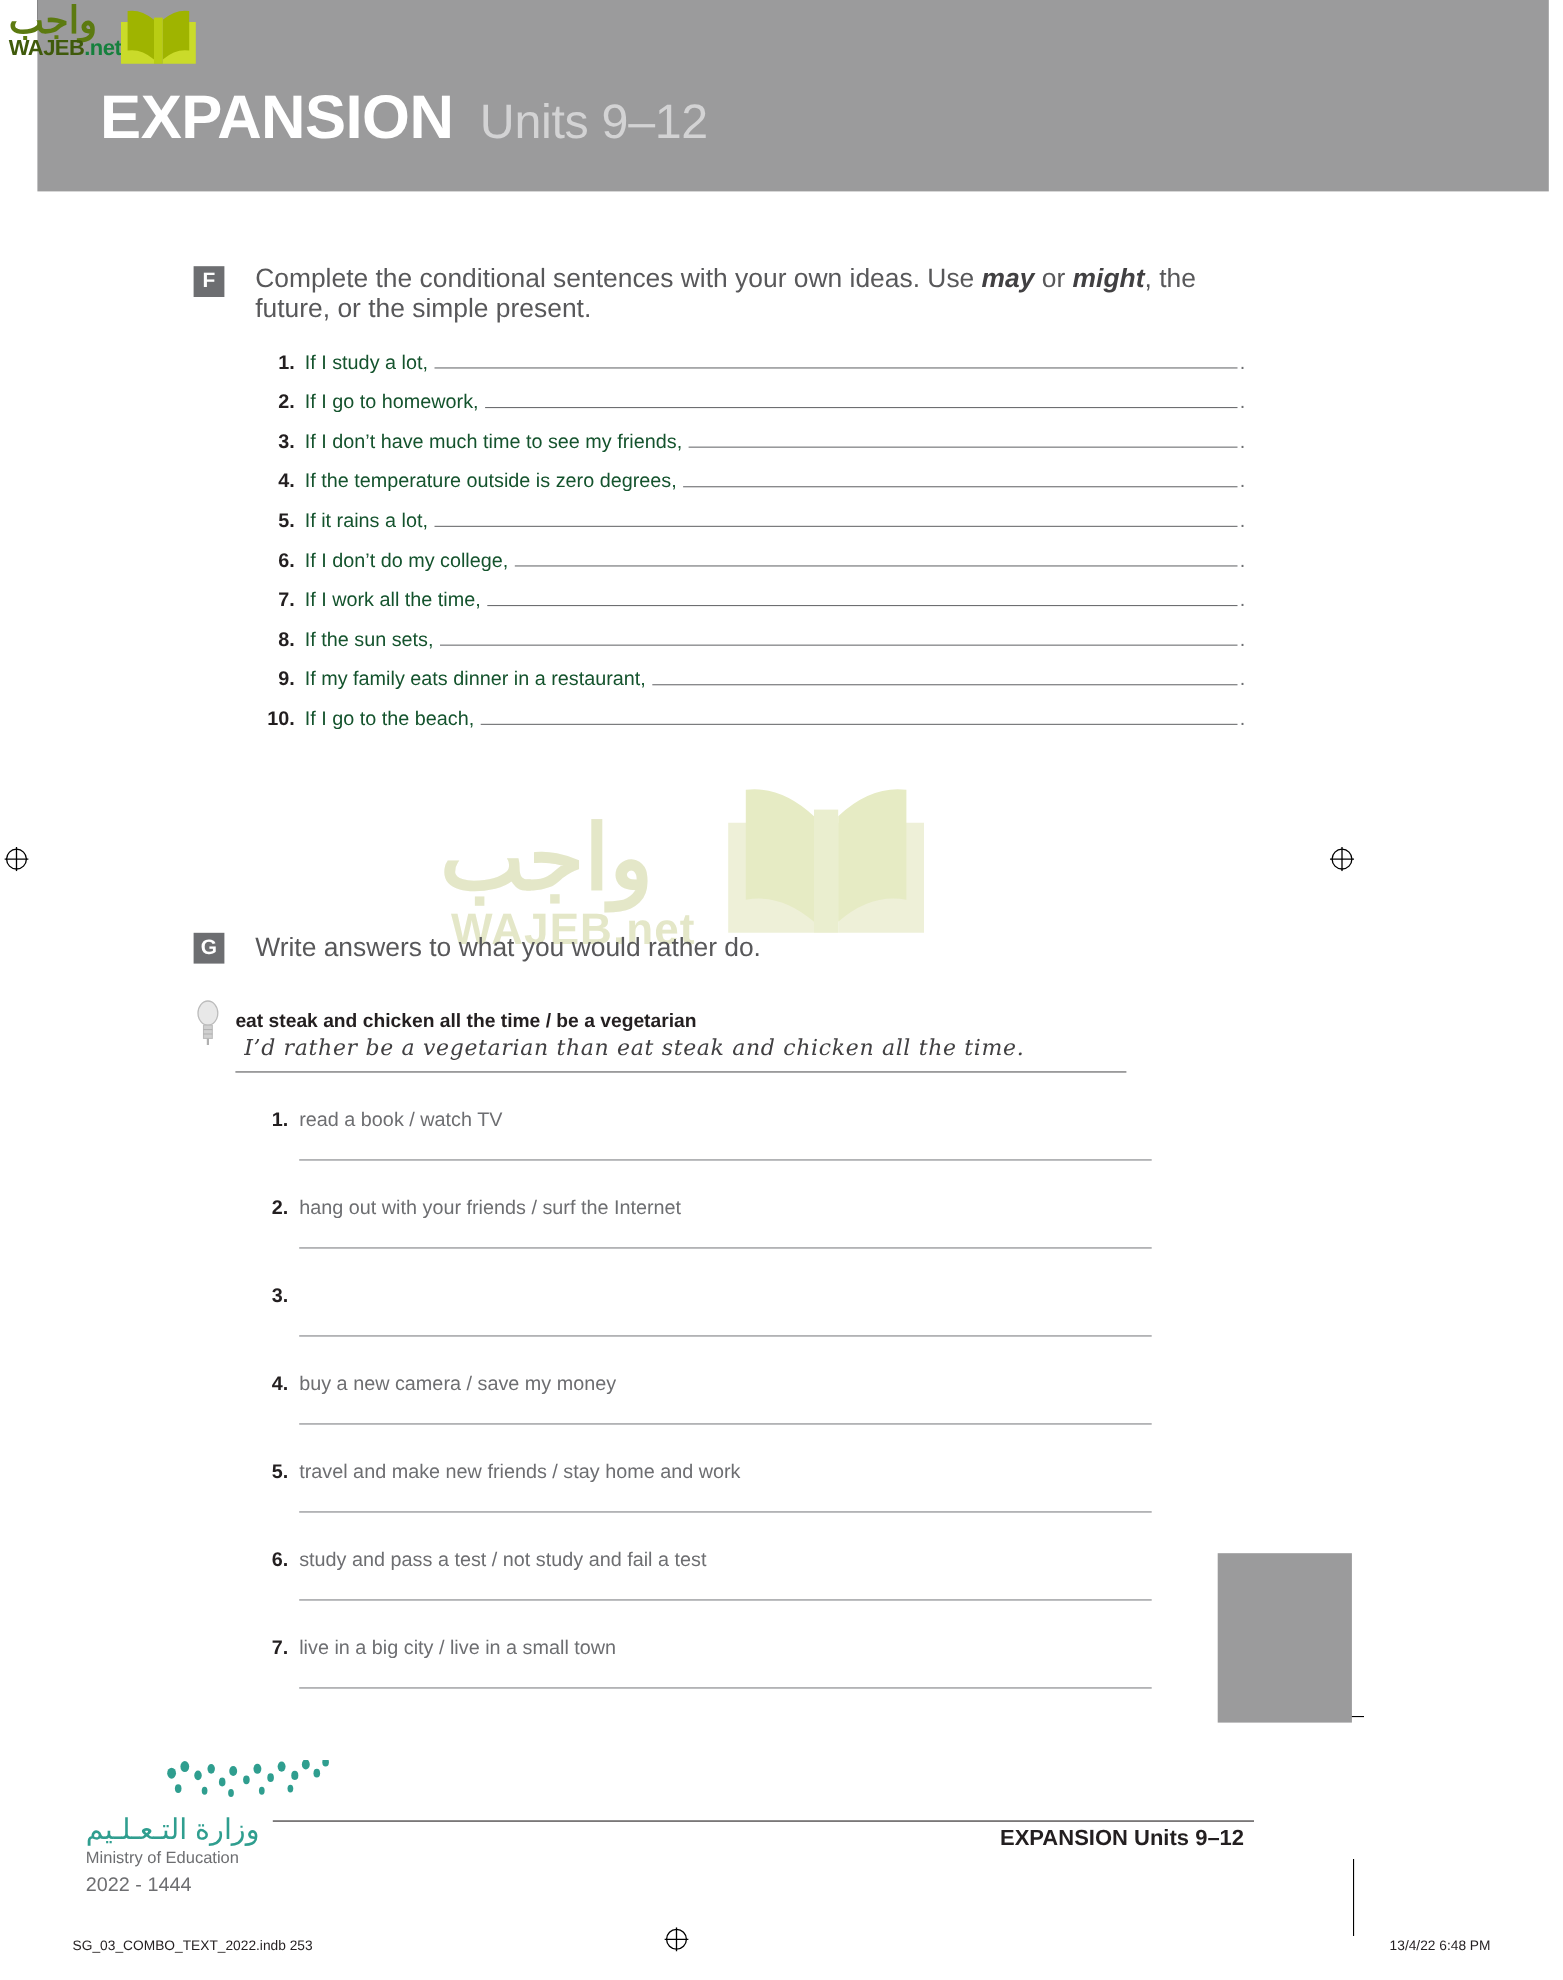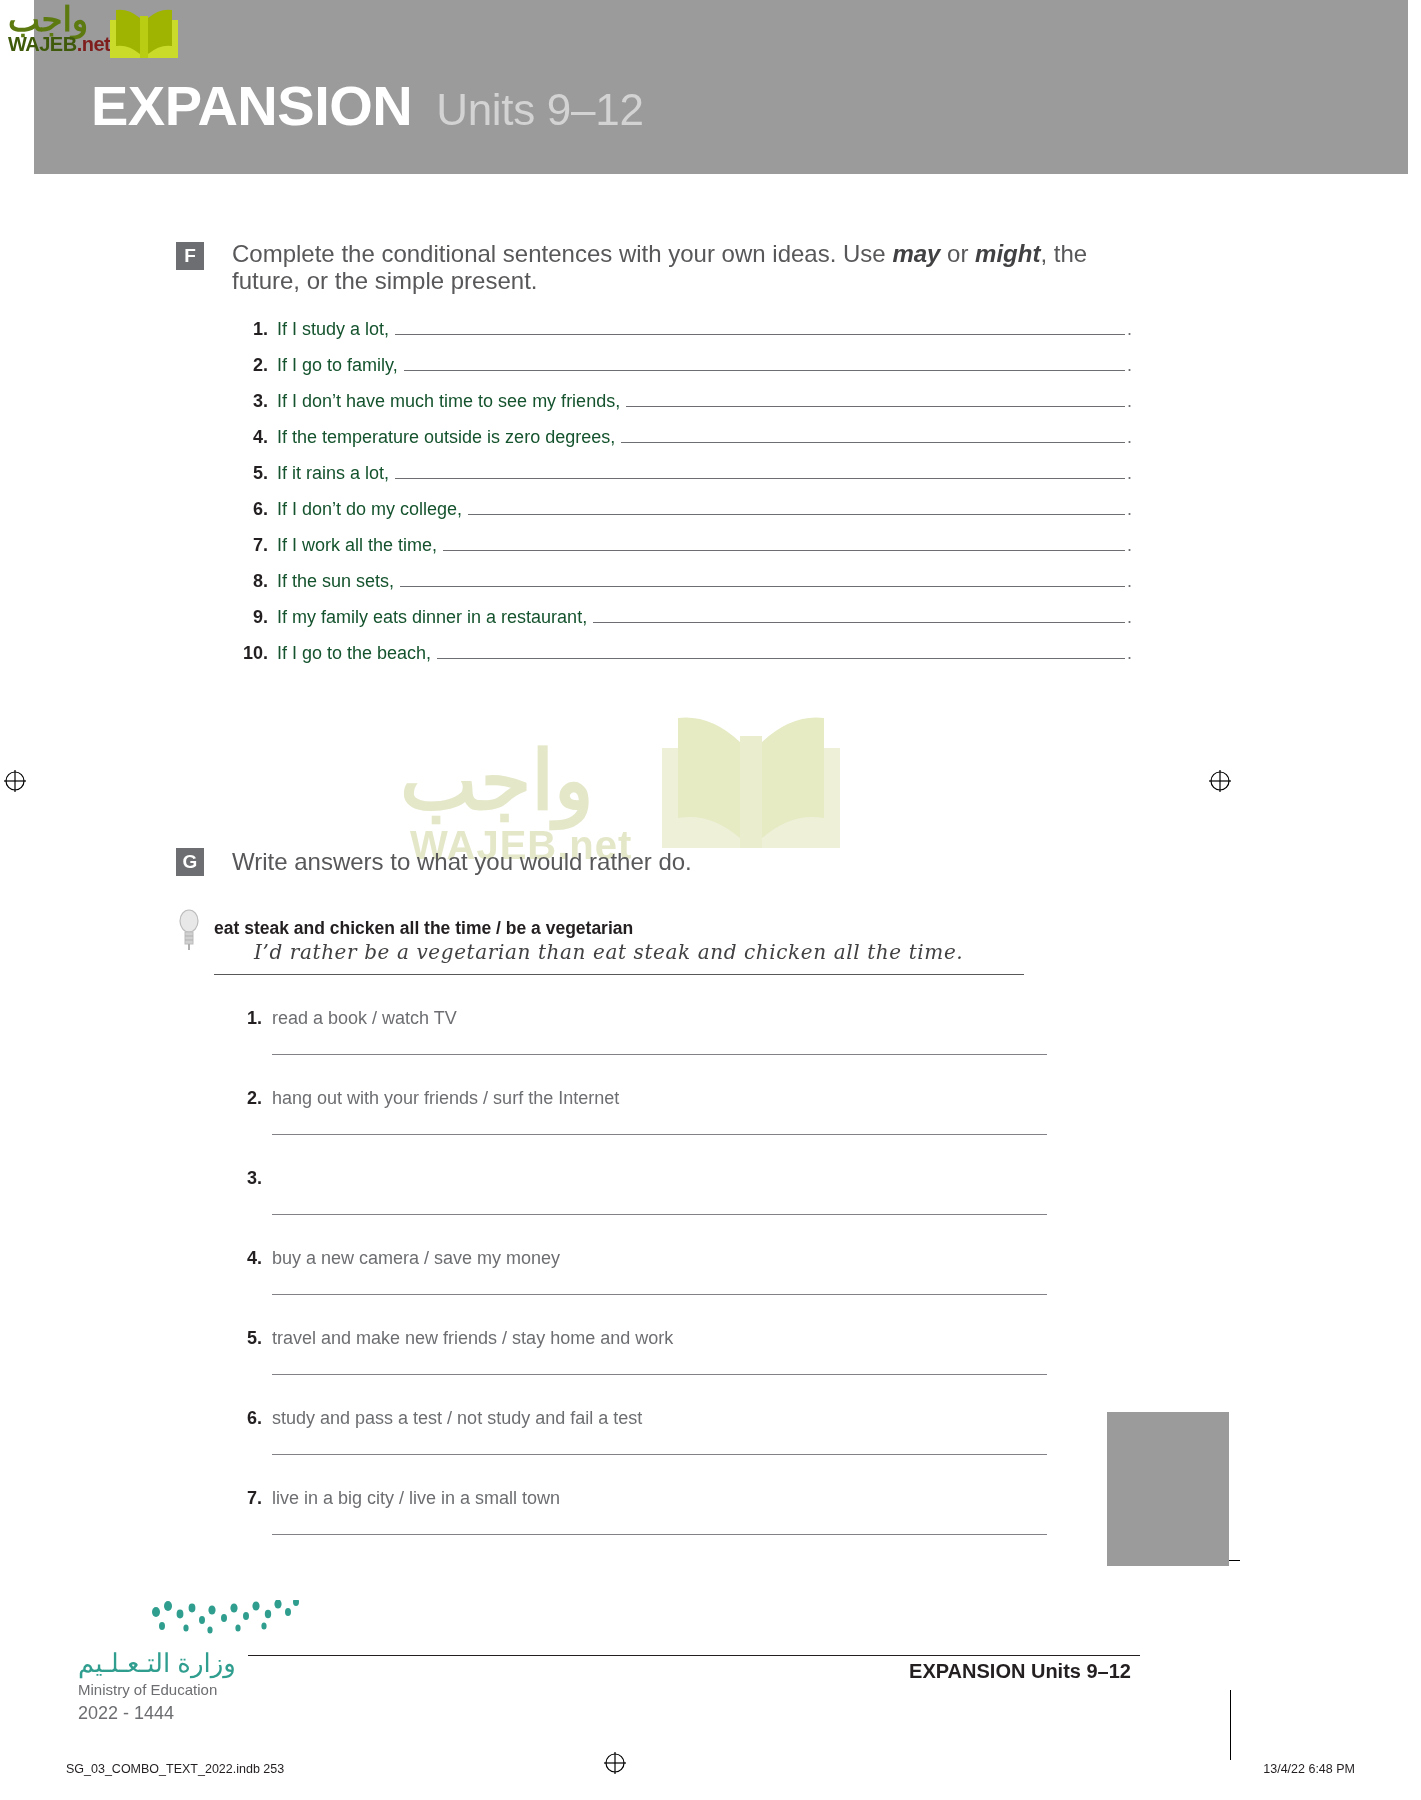--- a/index.html
+++ b/index.html
@@ -33,21 +33,21 @@
   
   .wajeb-logo{position:absolute;left:6px;top:2px;width:180px;height:62px;}
   .wajeb-ar{
     position:absolute;left:2px;top:0px;font-size:34px;font-weight:bold;
     color:#5c7a10;line-height:1;direction:rtl;
   }
   .wajeb-net{
     position:absolute;left:2px;top:32px;font-size:20px;font-weight:bold;
     color:#3f5a0b;line-height:1;letter-spacing:-0.5px;
   }
-  .wajeb-net .dot{color:#7f1d1d;}
+  .wajeb-net .dot{color:#15803d;}
   .wajeb-book{position:absolute;left:100px;top:4px;}
 
   .exercise{position:absolute;}
   .badge{
     position:absolute;width:28px;height:28px;background:#6d6e71;color:#fff;
     font-size:19px;font-weight:bold;text-align:center;line-height:28px;
   }
   .instr{
     position:absolute;left:56px;top:0px;width:880px;
     font-size:24px;line-height:27px;color:#58585a;
@@ -78,21 +78,21 @@
     position:absolute;left:38px;top:12px;font-size:17.5px;font-weight:bold;
     color:#231f20;white-space:nowrap;
   }
   .g-ex-answer{
     position:absolute;left:38px;top:36px;width:810px;height:32px;
     border-bottom:1.4px solid #58585a;
   }
   .g-ex-answer span{
     position:absolute;left:8px;top:-2px;
     font-family:"DejaVu Serif", serif;font-style:italic;
-    font-size:20px;color:#414042;white-space:nowrap;letter-spacing:0.6px;margin-left:32px;
+    font-size:20px;color:#414042;white-space:nowrap;letter-spacing:0.6px;
   }
   .g-list{position:absolute;left:56px;top:0;width:910px;}
   .g-item{position:relative;height:80px;}
   .g-num{
     position:absolute;left:0;top:0;width:30px;text-align:right;
     font-weight:bold;font-size:18px;color:#231f20;
   }
   .g-text{
     position:absolute;left:40px;top:0;font-size:18px;color:#6d6e71;white-space:nowrap;
   }
@@ -221,21 +221,21 @@
 
   <div class="f-list" style="top:78px;">
     <div class="f-row">
       <span class="f-num">1.</span>
       <span class="f-text">If I study a lot,</span>
       <span class="f-fill"></span>
       <span class="f-dot">.</span>
     </div>
     <div class="f-row">
       <span class="f-num">2.</span>
-      <span class="f-text">If I go to family,</span>
+      <span class="f-text">If I go to homework,</span>
       <span class="f-fill"></span>
       <span class="f-dot">.</span>
     </div>
     <div class="f-row">
       <span class="f-num">3.</span>
       <span class="f-text">If I don’t have much time to see my friends,</span>
       <span class="f-fill"></span>
       <span class="f-dot">.</span>
     </div>
     <div class="f-row">

